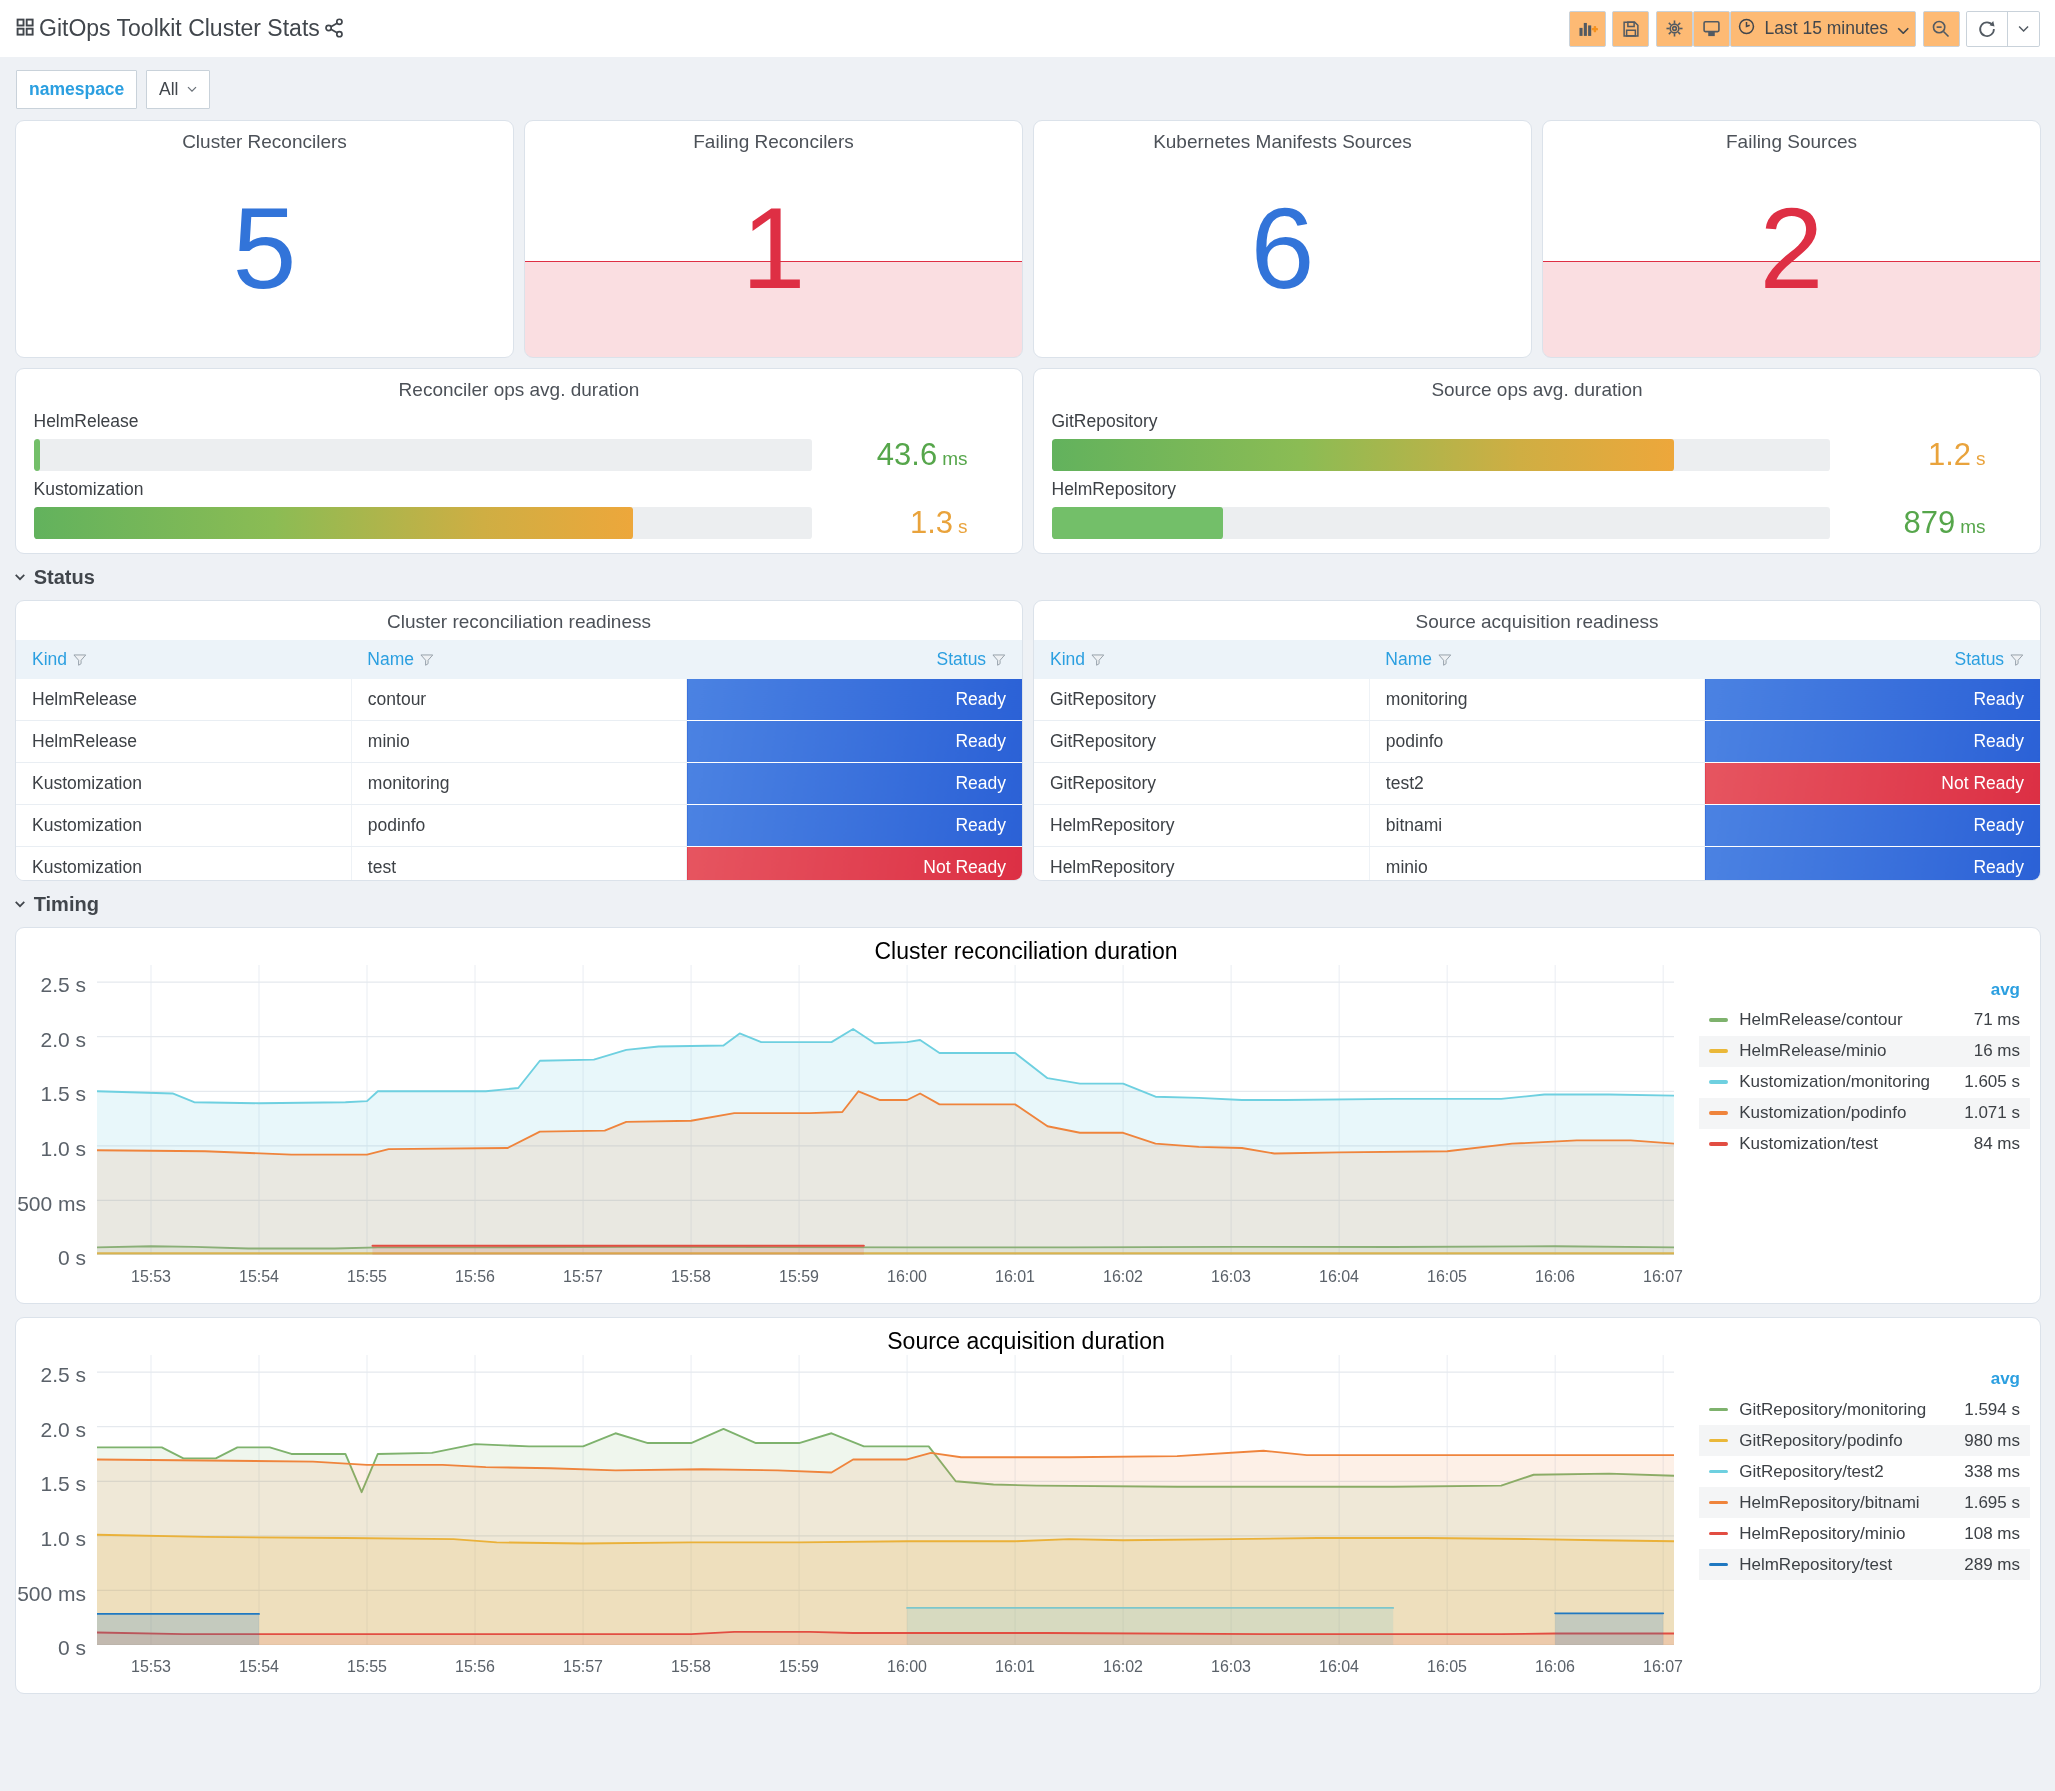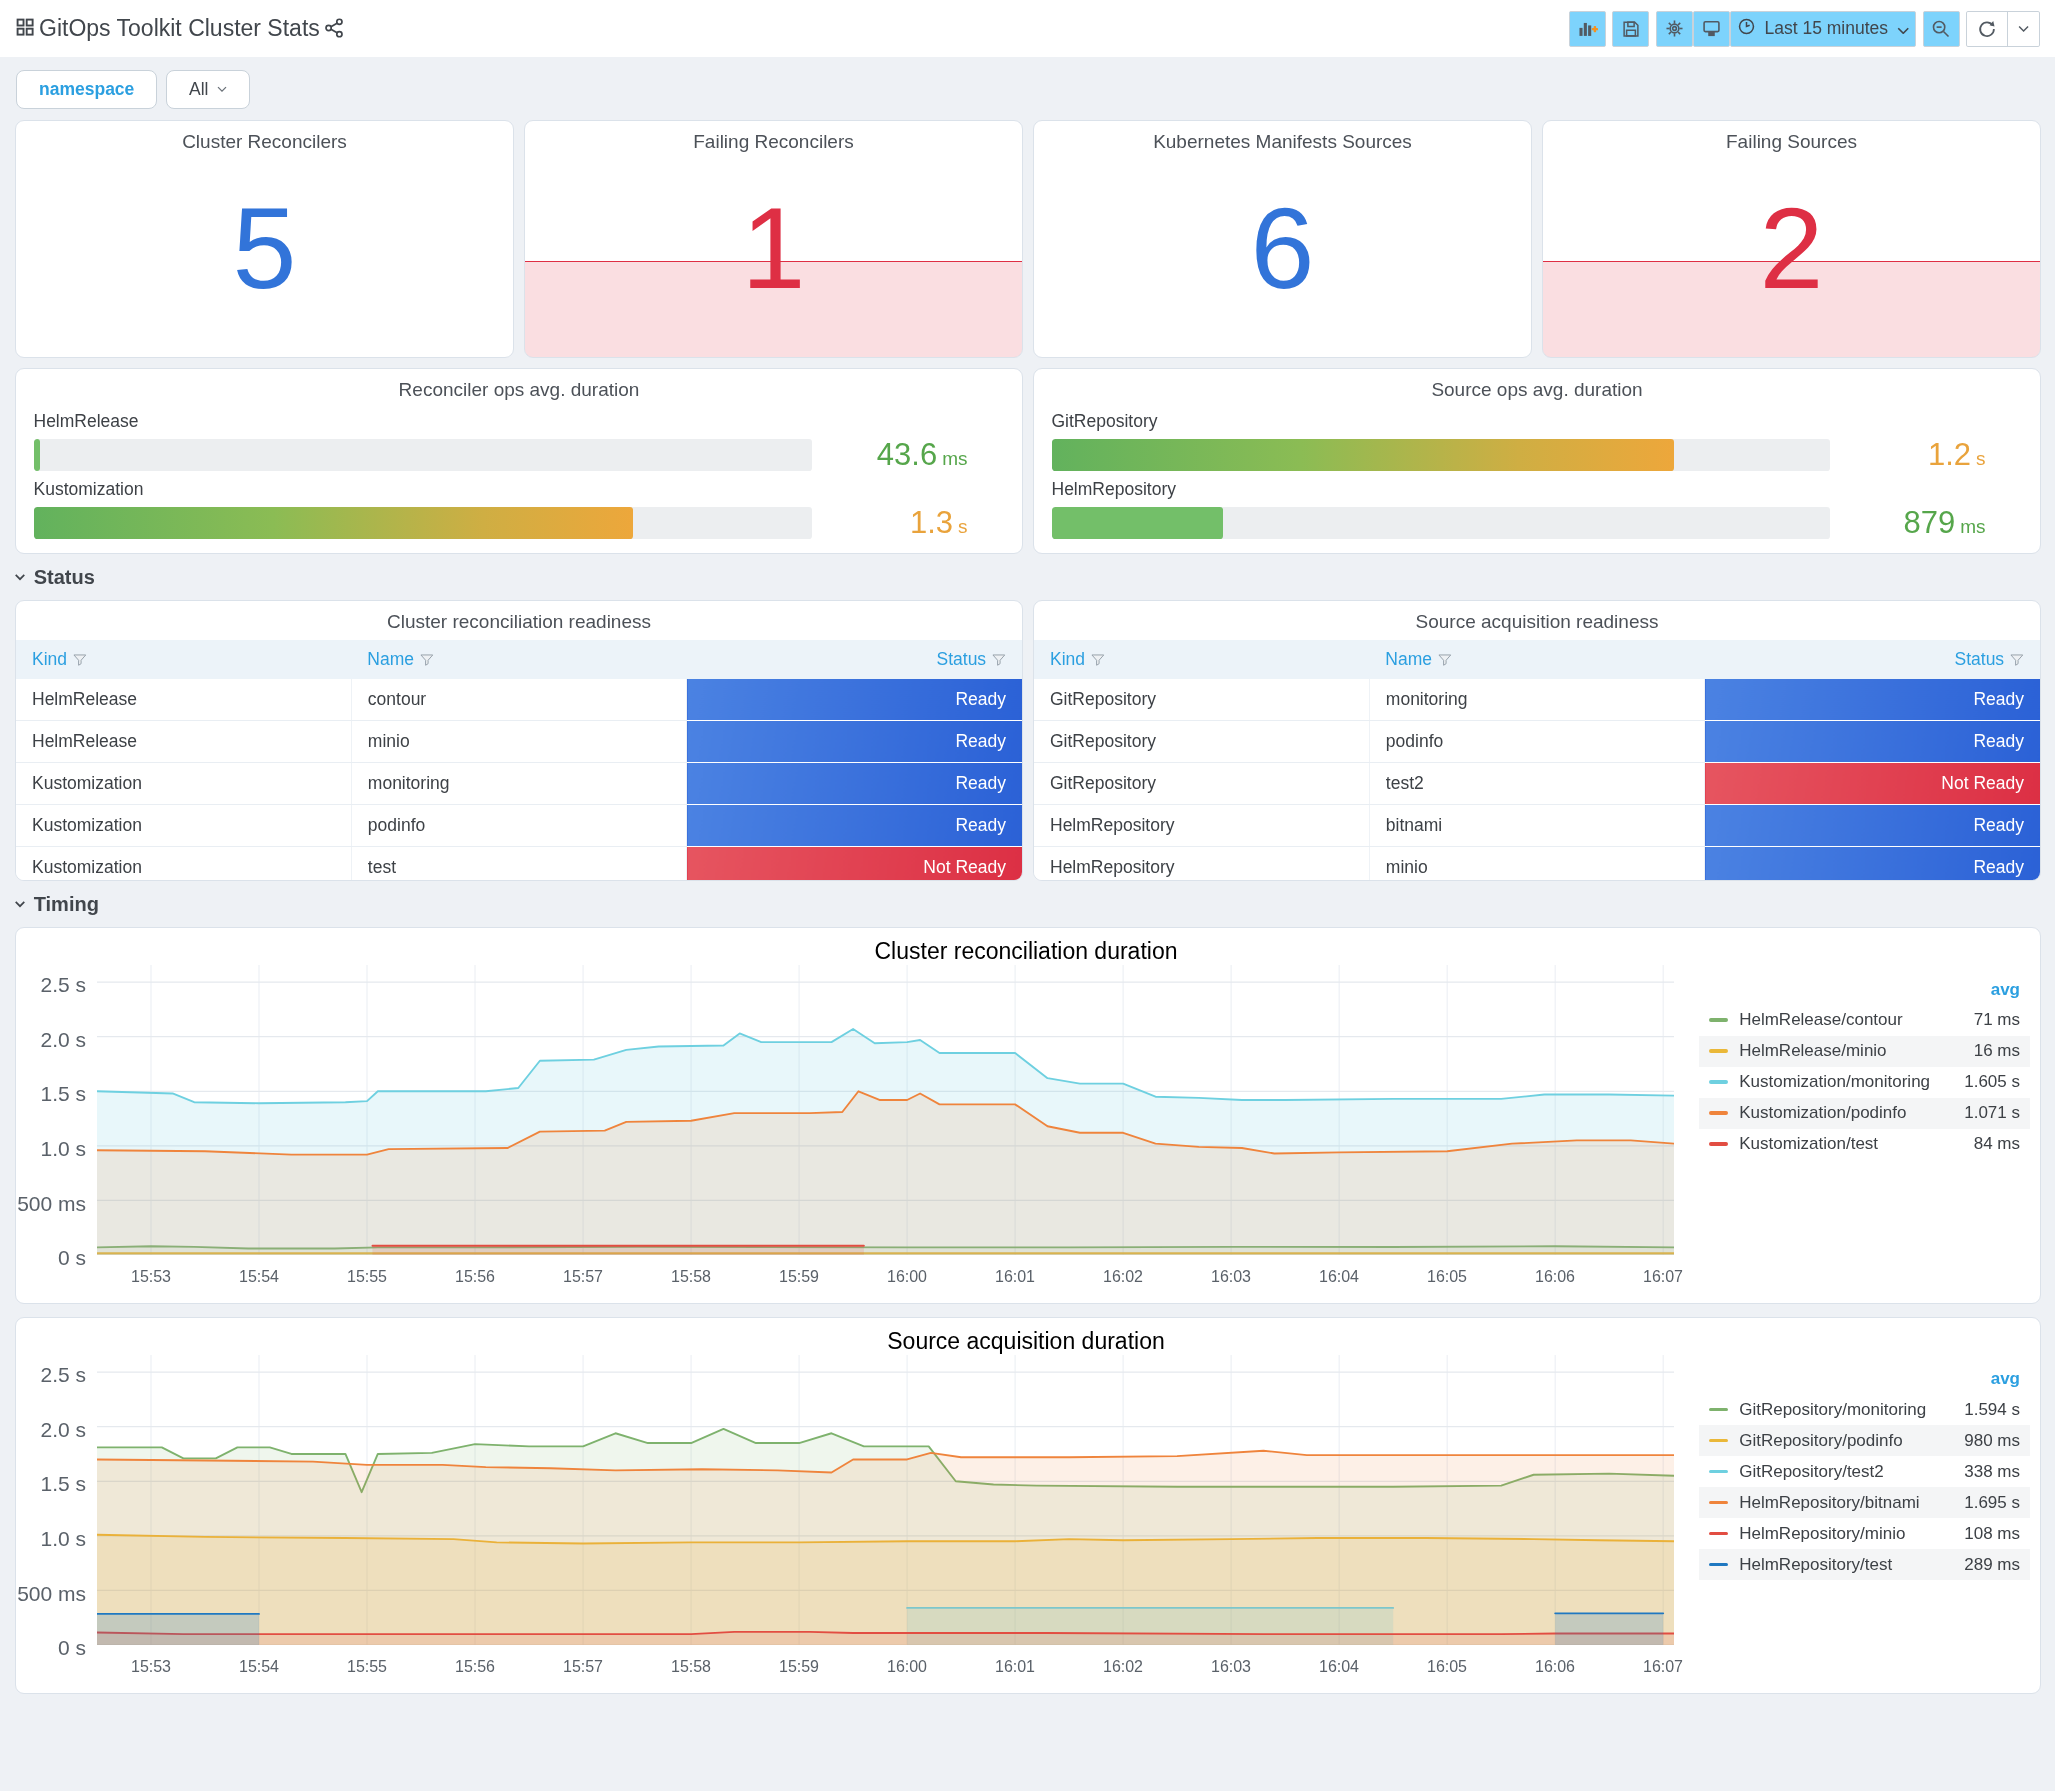--- a/index.html
+++ b/index.html
@@ -1,30 +1,30 @@
 <!DOCTYPE html>
 <html style="font-size:10px"><head>
 <meta charset="utf-8">
 <style>
   html,body{margin:0;padding:0;background:#eef1f5;font-family:"Liberation Sans",sans-serif;}
   .page{width:2056px;position:relative;}
   
   .top-header{height:57px;background:#ffffff;display:flex;align-items:center;justify-content:space-between;padding:0 16px;box-sizing:border-box;}
   .th-left{display:flex;align-items:center;gap:4px;}
   .dash-title{font-size:23px;font-weight:500;color:#41464c;}
-  .icon-btn{height:36px;min-width:37px;border:0.6px solid #c9d2da;border-radius:1.9px;background:#7dd3fc;display:flex;align-items:center;justify-content:center;padding:0 6.2px;box-sizing:border-box;}
+  .icon-btn{height:36px;min-width:37px;border:0.6px solid #c9d2da;border-radius:1.9px;background:#fdba74;display:flex;align-items:center;justify-content:center;padding:0 6.2px;box-sizing:border-box;}
   .th-right{display:flex;align-items:center;}
   .gap-s{width:6.2px;}　.gap-m{width:21px;}
   .time-chip{display:flex;align-items:center;gap:8.7px;font-size:17.5px;font-weight:500;color:#41464c;}
   .btn-group{display:flex;border:0.6px solid #c9d2da;border-radius:1.9px;background:#fff;height:36px;box-sizing:border-box;align-items:stretch;}
   .btn-group .seg{display:flex;align-items:center;justify-content:center;padding:0 10px;}
   .btn-group .seg + .seg{border-left:0.6px solid #c9d2da;}
   
   .vars-row{display:flex;align-items:center;gap:8.7px;margin:12.5px 16px 11.2px 16px;}
-  .chip{height:39px;background:#fff;border:0.6px solid #c9d2da;border-radius:8px;display:flex;align-items:center;padding:0 22px;font-size:17.5px;box-sizing:border-box;}
+  .chip{height:39px;background:#fff;border:0.6px solid #c9d2da;border-radius:1px;display:flex;align-items:center;padding:0 12px;font-size:17.5px;box-sizing:border-box;}
   .chip.var-label{color:#2b9fe0;font-weight:600;}
   .chip.var-value{color:#41464c;gap:8.7px;font-weight:500;}
   
   .row{display:flex;gap:10px;margin:0 15px;}
   .panel{background:#fff;border:0.6px solid #dbe2ea;border-radius:9px;box-sizing:border-box;position:relative;}
   .panel-title{text-align:center;font-size:19px;font-weight:500;color:#4c5158;padding-top:10px;}
   
   .stat-panel{flex:1;height:238px;overflow:hidden;}
   .stat-value{position:absolute;left:0;right:0;top:54%;transform:translateY(-50%);text-align:center;font-size:115px;font-weight:500;z-index:2;line-height:1;}
   .stat-fill{position:absolute;left:0;right:0;bottom:0;height:40%;background:rgba(222,47,68,0.16);border-top:1.9px solid #de2f44;z-index:1;}

